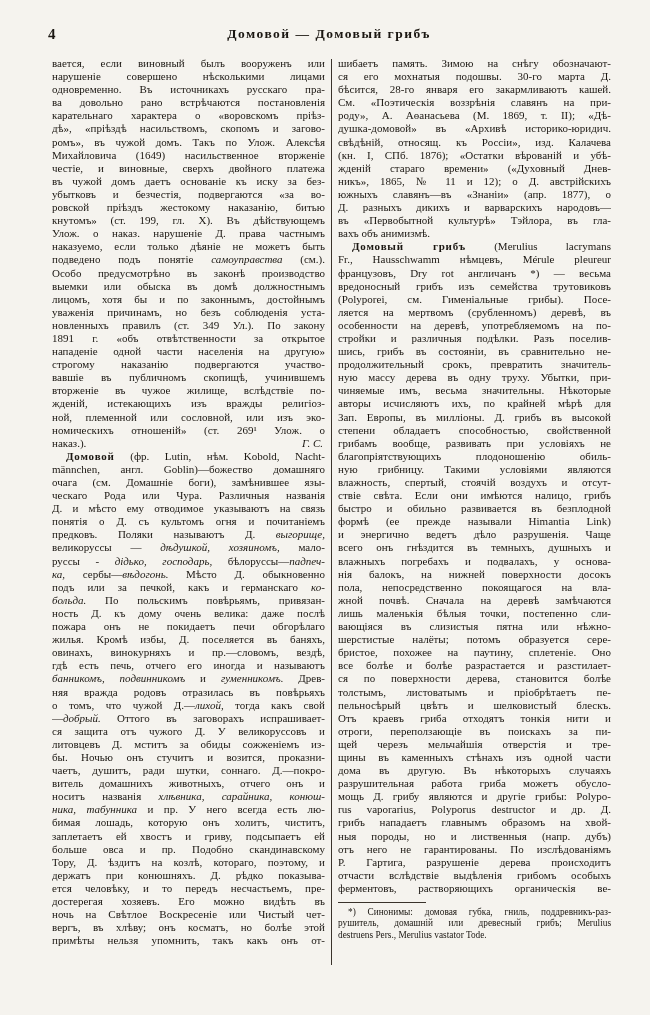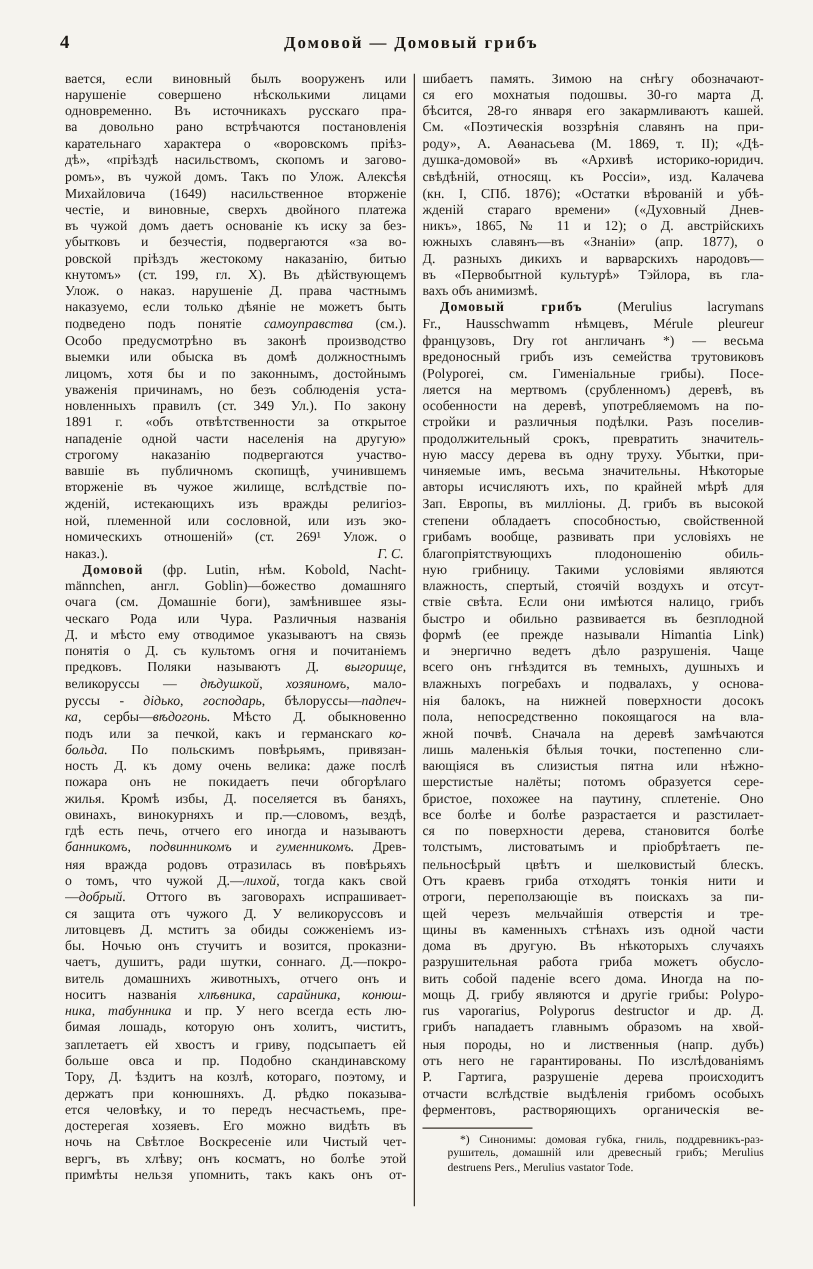--- a/index.html
+++ b/index.html
@@ -26,21 +26,21 @@
     text-align:justify; text-align-last:justify;
     overflow:hidden; white-space:normal;
   }
   .ln.end { text-align-last:left; }
   .ln.ind { text-indent:14px; }
   .b { font-weight:bold; letter-spacing:0.8px; }
   .i { font-style:italic; }
   .sig { float:right; font-style:italic; padding-right:2px; }
   
   .fnrule { width:88px; border:0; border-top:1px solid #3a332b; margin:7px 0 4px 0; }
-  .footnote .ln { font-size:9.3px; line-height:11.4px; height:11.4px;margin-left:20px; }
+  .footnote .ln { font-size:9.3px; line-height:11.4px; height:11.4px; }
   .footnote .ln.ind { text-indent:10px; }
 </style>
 </head>
 <body>
 
 <div class="page">
   <div class="header">
     <span class="pagenum">4</span>
     <span class="title">Домовой — Домовый грибъ</span>
   </div>
@@ -133,20 +133,21 @@
           <div class="ln">въ «Первобытной культурѣ» Тэйлора, въ гла-</div>
           <div class="ln end">вахъ объ анимизмѣ.</div>
           <div class="ln ind"><span class="b">Домовый грибъ</span> (Merulius lacrymans</div>
           <div class="ln">Fr., Hausschwamm нѣмцевъ, Mérule pleureur</div>
           <div class="ln">французовъ, Dry rot англичанъ *) — весьма</div>
           <div class="ln">вредоносный грибъ изъ семейства трутовиковъ</div>
           <div class="ln">(Polyporei, см. Гименіальные грибы). Посе-</div>
           <div class="ln">ляется на мертвомъ (срубленномъ) деревѣ, въ</div>
           <div class="ln">особенности на деревѣ, употребляемомъ на по-</div>
           <div class="ln">стройки и различныя подѣлки. Разъ поселив-</div>
+          <div class="ln">шись, грибъ въ состояніи, въ сравнительно не-</div>
           <div class="ln">продолжительный срокъ, превратить значитель-</div>
           <div class="ln">ную массу дерева въ одну труху. Убытки, при-</div>
           <div class="ln">чиняемые имъ, весьма значительны. Нѣкоторые</div>
           <div class="ln">авторы исчисляютъ ихъ, по крайней мѣрѣ для</div>
           <div class="ln">Зап. Европы, въ милліоны. Д. грибъ въ высокой</div>
           <div class="ln">степени обладаетъ способностью, свойственной</div>
           <div class="ln">грибамъ вообще, развивать при условіяхъ не</div>
           <div class="ln">благопріятствующихъ плодоношенію обиль-</div>
           <div class="ln">ную грибницу. Такими условіями являются</div>
           <div class="ln">влажность, спертый, стоячій воздухъ и отсут-</div>
@@ -166,21 +167,20 @@
           <div class="ln">все болѣе и болѣе разрастается и разстилает-</div>
           <div class="ln">ся по поверхности дерева, становится болѣе</div>
           <div class="ln">толстымъ, листоватымъ и пріобрѣтаетъ пе-</div>
           <div class="ln">пельносѣрый цвѣтъ и шелковистый блескъ.</div>
           <div class="ln">Отъ краевъ гриба отходятъ тонкія нити и</div>
           <div class="ln">отроги, переползающіе въ поискахъ за пи-</div>
           <div class="ln">щей черезъ мельчайшія отверстія и тре-</div>
           <div class="ln">щины въ каменныхъ стѣнахъ изъ одной части</div>
           <div class="ln">дома въ другую. Въ нѣкоторыхъ случаяхъ</div>
           <div class="ln">разрушительная работа гриба можетъ обусло-</div>
-          <div class="ln">вить собой паденіе всего дома. Иногда на по-</div>
           <div class="ln">мощь Д. грибу являются и другіе грибы: Polypo-</div>
           <div class="ln">rus vaporarius, Polyporus destructor и др. Д.</div>
           <div class="ln">грибъ нападаетъ главнымъ образомъ на хвой-</div>
           <div class="ln">ныя породы, но и лиственныя (напр. дубъ)</div>
           <div class="ln">отъ него не гарантированы. По изслѣдованіямъ</div>
           <div class="ln">Р. Гартига, разрушеніе дерева происходитъ</div>
           <div class="ln">отчасти вслѣдствіе выдѣленія грибомъ особыхъ</div>
           <div class="ln">ферментовъ, растворяющихъ органическія ве-</div>
         </div>
       <hr class="fnrule">

